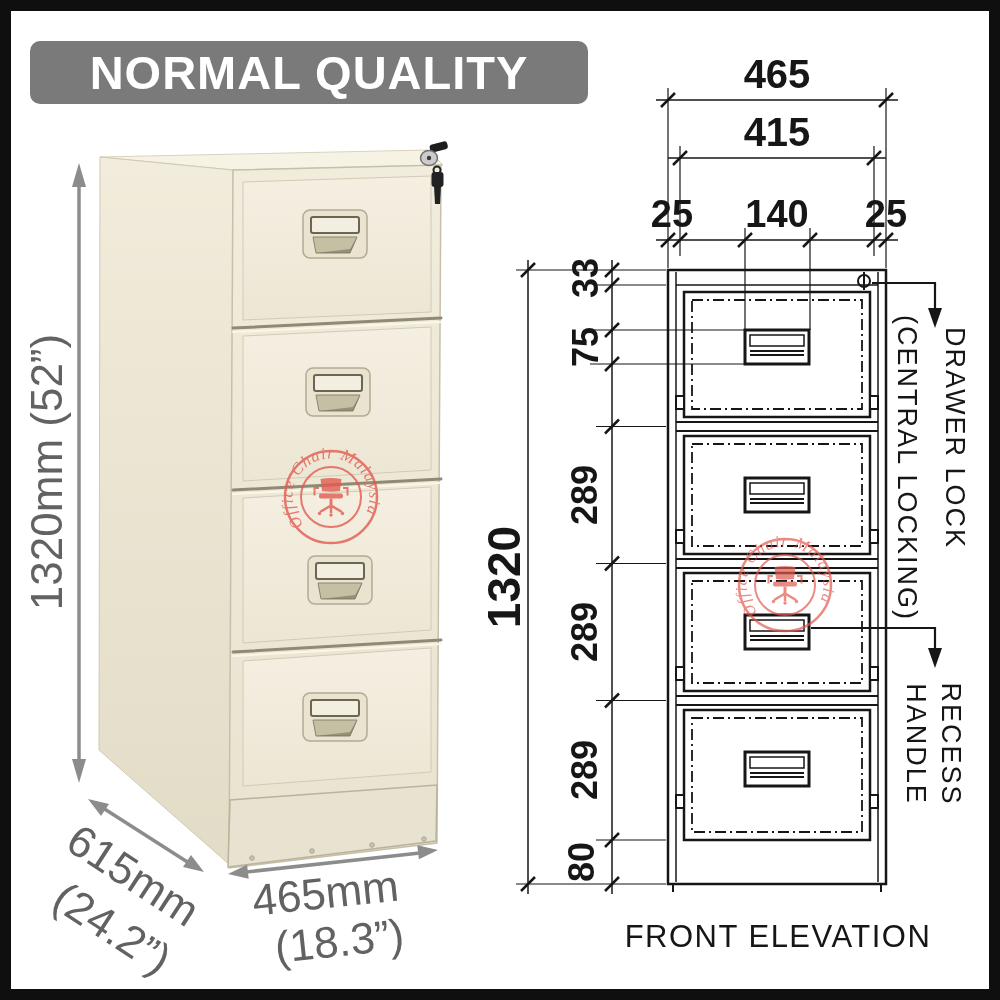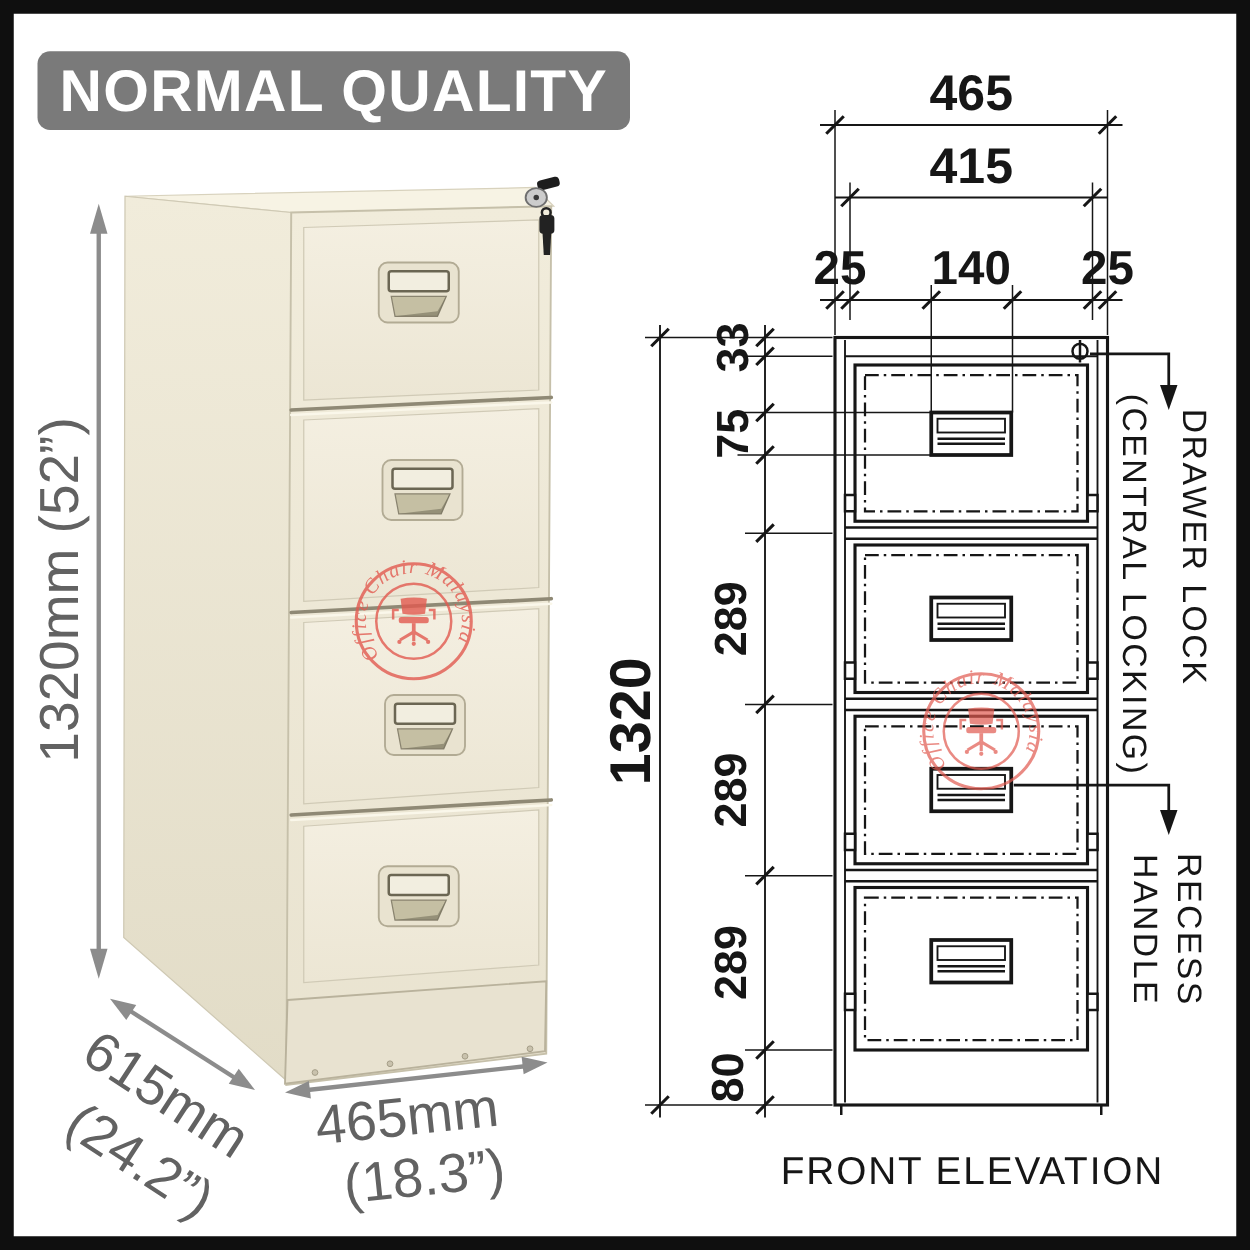--- a/index.html
+++ b/index.html
@@ -2,21 +2,21 @@
 <html><head>
 <meta charset="utf-8">
 <style>
   html,body{margin:0;padding:0;background:#444;}
   .page{
     position:relative;width:1000px;height:1000px;background:#ffffff;
     font-family:"Liberation Sans",sans-serif;overflow:hidden;margin:0 auto;
   }
   .frame{position:absolute;inset:0;border:11px solid #0f0f0f;pointer-events:none;z-index:30;}
   .banner{
-    position:absolute;left:30px;top:41px;width:474px;height:63px;
+    position:absolute;left:30px;top:41px;width:558px;height:63px;
     background:#7a7a7a;border-radius:10px;display:flex;align-items:center;justify-content:center;
     z-index:20;
   }
   .banner span{
     color:#ffffff;font-weight:bold;font-size:47px;letter-spacing:1px;white-space:nowrap;
   }
   svg.scene{position:absolute;left:0;top:0;z-index:10;}
   svg text{font-family:"Liberation Sans",sans-serif;}
   .dimnum{font-weight:bold;fill:#161616;}
   .photodim{fill:#626262;font-size:44px;}

